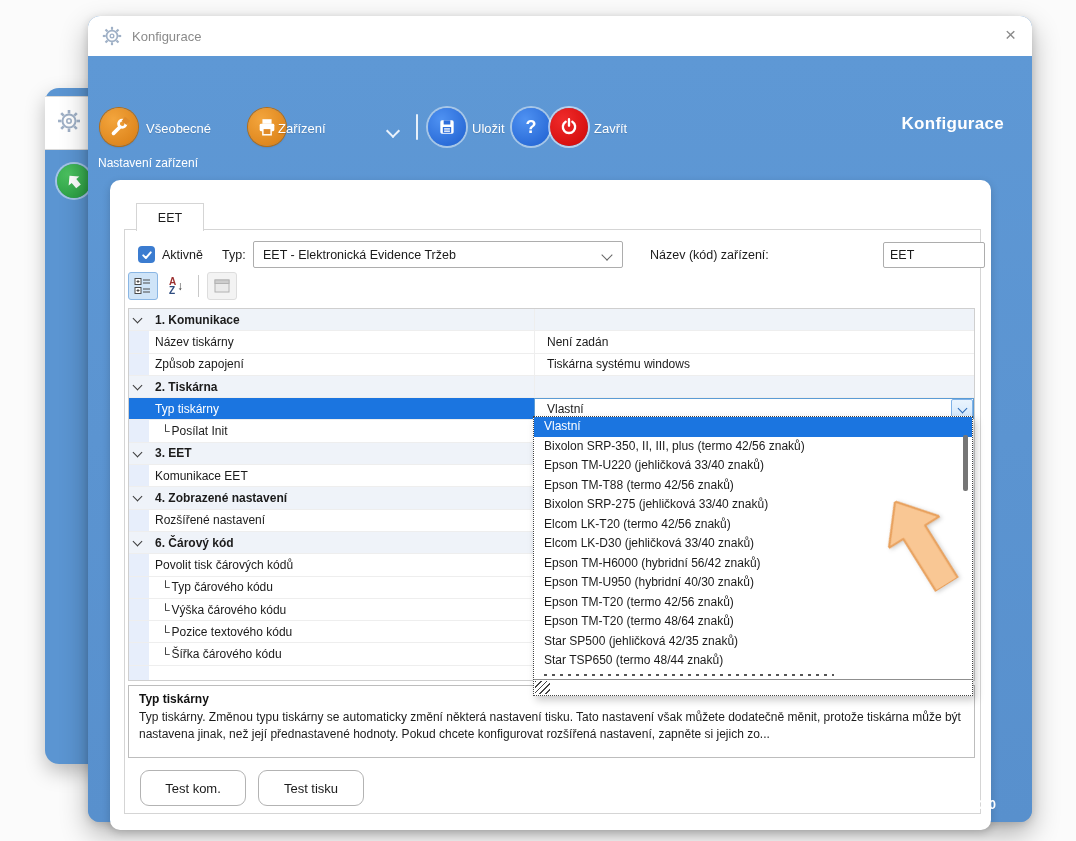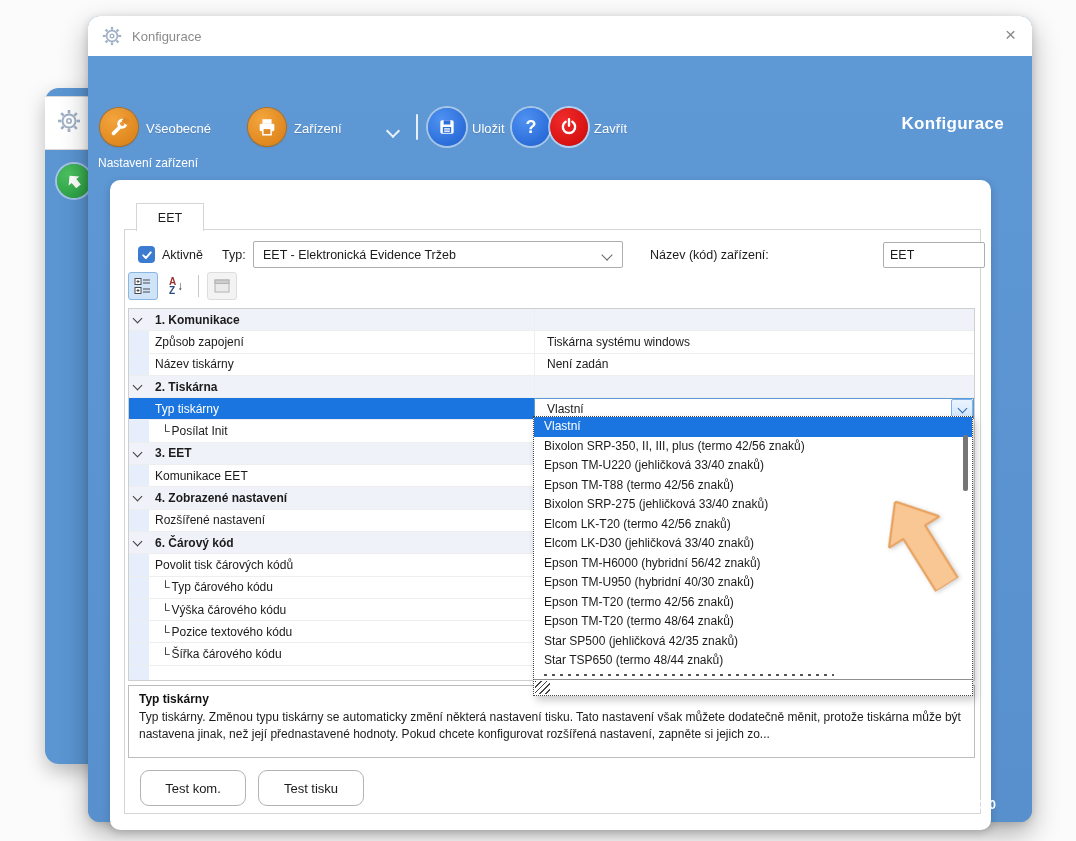--- a/index.html
+++ b/index.html
@@ -177,21 +177,21 @@
       </div>
       <span class="tlabel" style="left:58px;">Všeobecné</span>
 
       <div class="tbtn-circle c-orange" style="left:160px;top:52px;">
         <svg width="22" height="22" viewBox="0 0 24 24">
           <rect x="7" y="3.5" width="10" height="5" fill="#fff"></rect>
           <rect x="4" y="8.5" width="16" height="8" rx="1.5" fill="#fff"></rect>
           <rect x="7.5" y="13.5" width="9" height="7" fill="#e08b2a" stroke="#fff" stroke-width="1.6"></rect>
         </svg>
       </div>
-      <span class="tlabel" style="left:206px;">Zařízení</span>
+      <span class="tlabel" style="left:190px;">Zařízení</span>
       <span class="tchev" style="left:300px;"></span>
       <div class="tsep" style="left:328px;"></div>
 
       <div class="tbtn-circle c-blue" style="left:340px;top:52px;">
         <svg width="20" height="20" viewBox="0 0 24 24">
           <rect x="4" y="4" width="16" height="16" rx="2" fill="#fff"></rect>
           <rect x="8" y="4" width="8" height="5" fill="#2e6edb"></rect>
           <rect x="7" y="12" width="10" height="7" fill="#2e6edb"></rect>
           <rect x="8.5" y="13.5" width="7" height="1.6" fill="#fff"></rect>
           <rect x="8.5" y="16.2" width="7" height="1.6" fill="#fff"></rect>
@@ -279,35 +279,35 @@
               </div>
               <div class="gval">
                 <span class="vtext"></span>
 
               </div>
             </div>
 
             <div class="grow k-item">
               <div class="gname">
 
+                <span class="lbl">Název tiskárny</span>
+              </div>
+              <div class="gval">
+                <span class="vtext">Není zadán</span>
+
+              </div>
+            </div>
+
+            <div class="grow k-item">
+              <div class="gname">
+
                 <span class="lbl">Způsob zapojení</span>
               </div>
               <div class="gval">
                 <span class="vtext">Tiskárna systému windows</span>
-
-              </div>
-            </div>
-
-            <div class="grow k-item">
-              <div class="gname">
-
-                <span class="lbl">Název tiskárny</span>
-              </div>
-              <div class="gval">
-                <span class="vtext">Není zadán</span>
 
               </div>
             </div>
 
             <div class="grow k-category">
               <div class="gname">
                 <span class="chev"></span>
                 <span class="lbl">2. Tiskárna</span>
               </div>
               <div class="gval">

